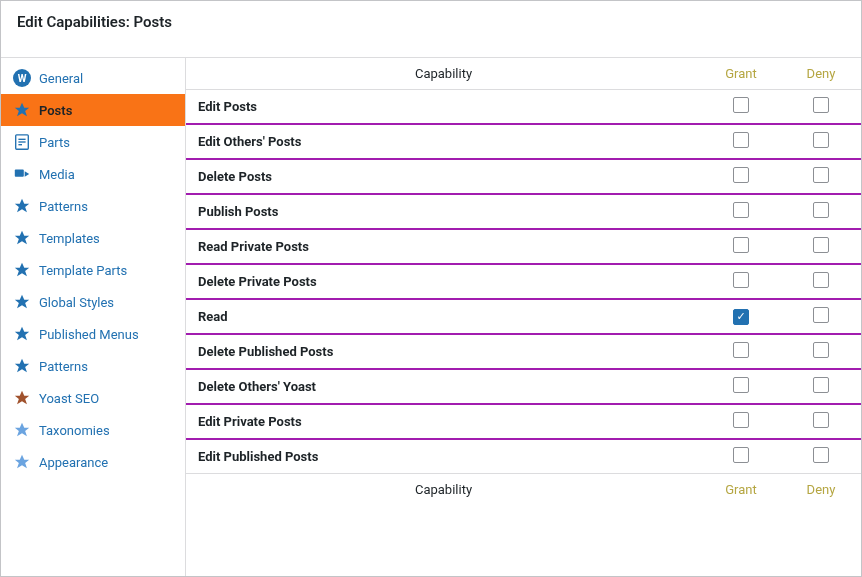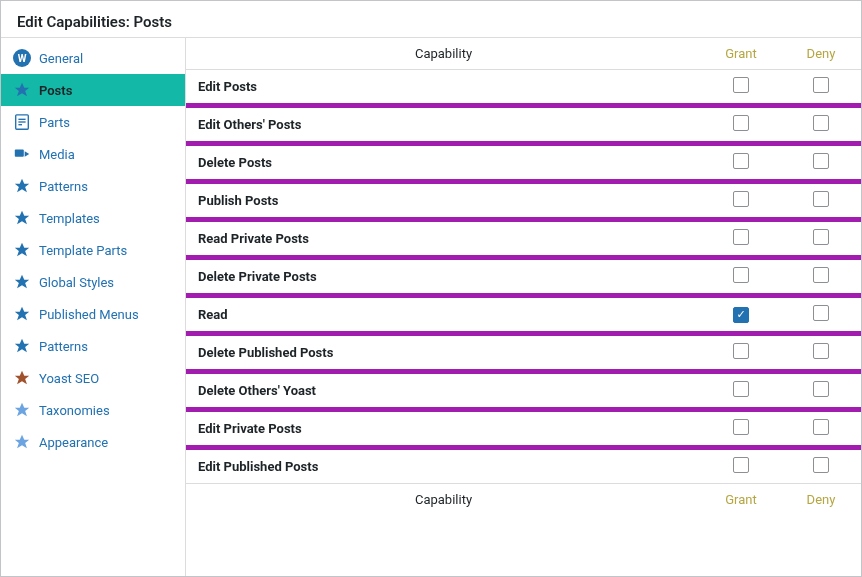--- a/index.html
+++ b/index.html
@@ -11,21 +11,21 @@
     }
     .page-container {
       width: 862px;
       min-height: 577px;
       background: #fff;
       border: 1px solid #c3c4c7;
       display: flex;
       flex-direction: column;
     }
     .page-title {
-      padding: 12px 16px 6px;
+      padding: 12px 16px 26px;
       font-size: 15px;
       font-weight: 600;
       border-bottom: 1px solid #dcdcde;
     }
     .content-area {
       display: flex;
       flex: 1;
     }
     
     .sidebar {
@@ -38,21 +38,21 @@
       display: flex;
       align-items: center;
       gap: 8px;
       padding: 7px 12px;
       cursor: pointer;
       color: #2271b1;
       text-decoration: none;
       font-size: 13px;
     }
     .sidebar-item.active {
-      background: #14b8a6;
+      background: #f97316;
       color: #1d2327;
       font-weight: 600;
     }
     .sidebar-item .icon {
       width: 18px;
       height: 18px;
       display: flex;
       align-items: center;
       justify-content: center;
       flex-shrink: 0;
@@ -91,21 +91,21 @@
     }
     .capabilities-table th.grant-col,
     .capabilities-table th.deny-col {
       text-align: center;
       width: 80px;
       color: #b5a642;
     }
     .capabilities-table th.deny-col { color: #b5a642; }
     .capabilities-table td {
       padding: 7px 12px;
-      border-bottom: 5px solid #a21caf;
+      border-bottom: 2px solid #a21caf;
       font-size: 13px;
     }
     .capabilities-table td.cap-name {
       font-weight: 700;
     }
     .capabilities-table td.check-cell {
       text-align: center;
       width: 80px;
     }
     .capabilities-table tr:last-child td {

